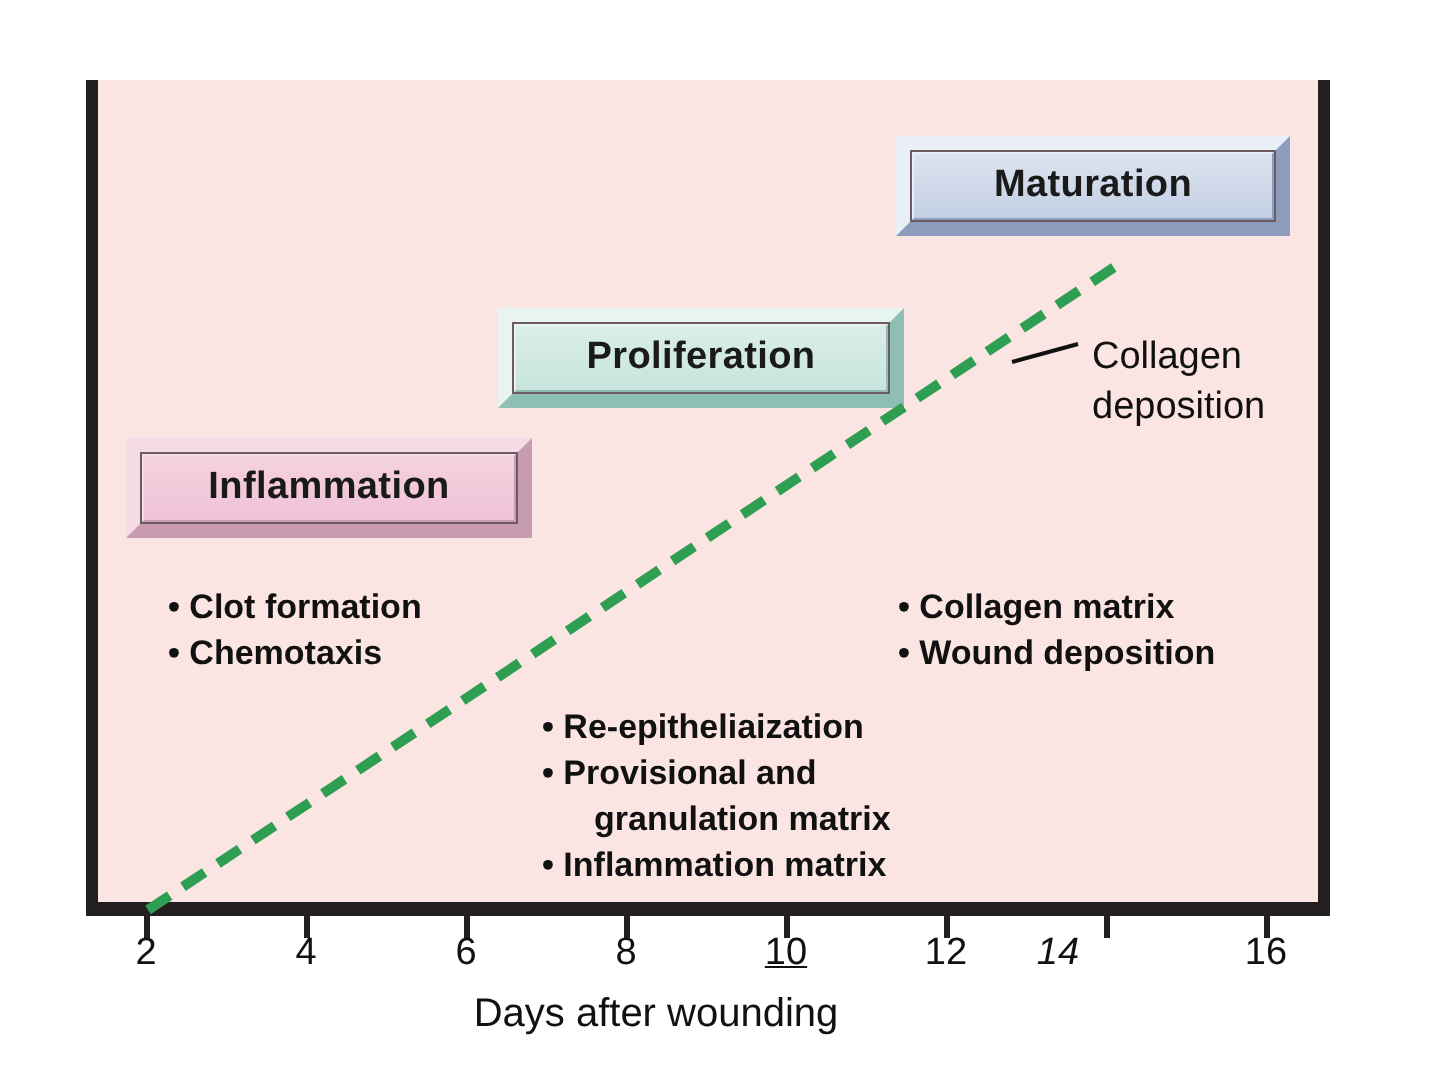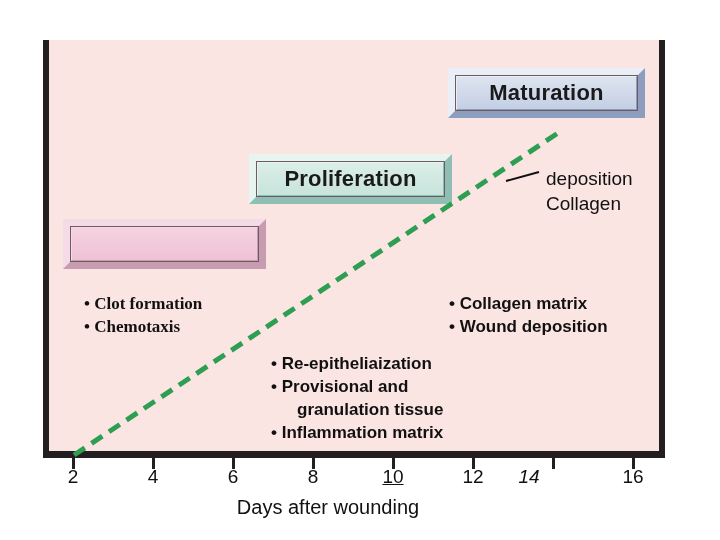--- a/index.html
+++ b/index.html
@@ -39,21 +39,21 @@
   
   .phase-box {
     position: absolute;
     box-sizing: border-box;
     display: flex;
     align-items: center;
     justify-content: center;
     border-style: solid;
     border-width: 9px;
     font-weight: bold;
-    font-size: 22px;
+    font-size: 19px;
     color: #1a1a1a;
     letter-spacing: 0.2px;
     white-space: nowrap;
   }
   .phase-box .phase-outline {
     position: absolute;
     left: -2px; top: -2px; right: -2px; bottom: -2px;
     border: 1px solid #6d5b60;
     pointer-events: none;
   }
@@ -85,21 +85,21 @@
     position: absolute;
     font-weight: bold;
     font-size: 17px;
     line-height: 23px;
     color: #111111;
     white-space: nowrap;
   }
   .bullets div { white-space: nowrap; }
   .bullets .indent { padding-left: 26px; }
 
-  #bullets-inflammation { left: 78px;  top: 292px; font-family: Liberation Serif, serif; }
+  #bullets-inflammation { left: 78px;  top: 292px; }
   #bullets-maturation   { left: 443px; top: 292px; }
   #bullets-proliferation{ left: 265px; top: 352px; }
 
   
   #annot-collagen {
     position: absolute;
     left: 540px; top: 166px;
     font-size: 19px;
     line-height: 25px;
     color: #111111;
@@ -145,20 +145,21 @@
 </style>
 </head>
 <body>
 
 <div id="figure">
 
   <div id="plot-area">
 
     <div class="phase-box" id="box-inflammation" style="left:14px; top:179px;">
       <span class="phase-outline"></span>
+      <span>Inflammation</span>
     </div>
 
     <div class="phase-box" id="box-proliferation" style="left:200px; top:114px;">
       <span class="phase-outline"></span>
       <span>Proliferation</span>
     </div>
 
     <div class="phase-box" id="box-maturation" style="left:399px; top:28px;">
       <span class="phase-outline"></span>
       <span>Maturation</span>
@@ -170,27 +171,27 @@
     </div>
 
     <div class="bullets" id="bullets-maturation" style="left:400px; top:252px;">
       <div>• Collagen matrix</div>
       <div>• Wound deposition</div>
     </div>
 
     <div class="bullets" id="bullets-proliferation" style="left:222px; top:312px;">
       <div>• Re-epitheliaization</div>
       <div>• Provisional and</div>
-      <div class="indent">granulation tissue</div>
+      <div class="indent">granulation matrix</div>
       <div>• Inflammation matrix</div>
     </div>
 
     <div id="annot-collagen" style="left:497px; top:126px;">
+      <div>Collagen</div>
       <div>deposition</div>
-      <div>Collagen</div>
     </div>
 
   </div>
 
   <svg id="overlay" viewBox="0 0 720 540">
     <line x1="74" y1="455" x2="561" y2="131" stroke="#2e9e52" stroke-width="5" stroke-dasharray="13 8" stroke-linecap="butt"></line>
     <line x1="506" y1="181" x2="539" y2="172" stroke="#111111" stroke-width="2"></line>
   </svg>
 
   <div id="axis-ticks">

